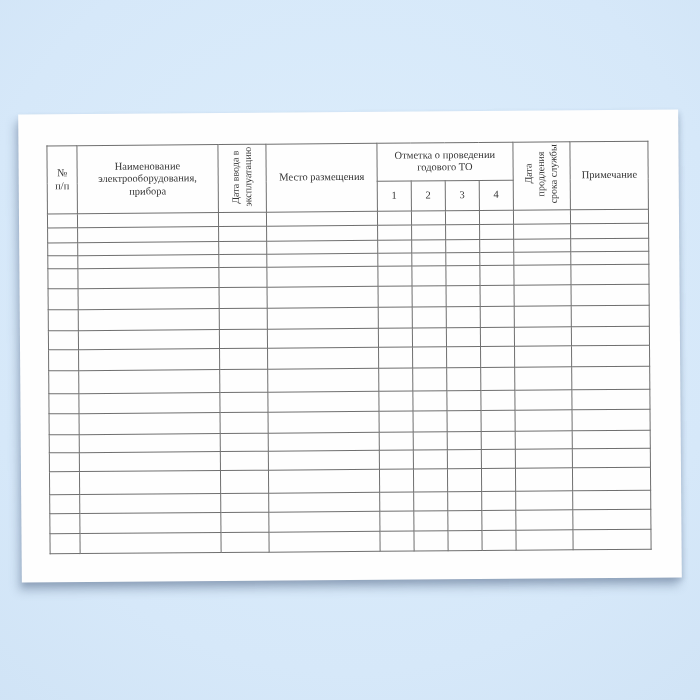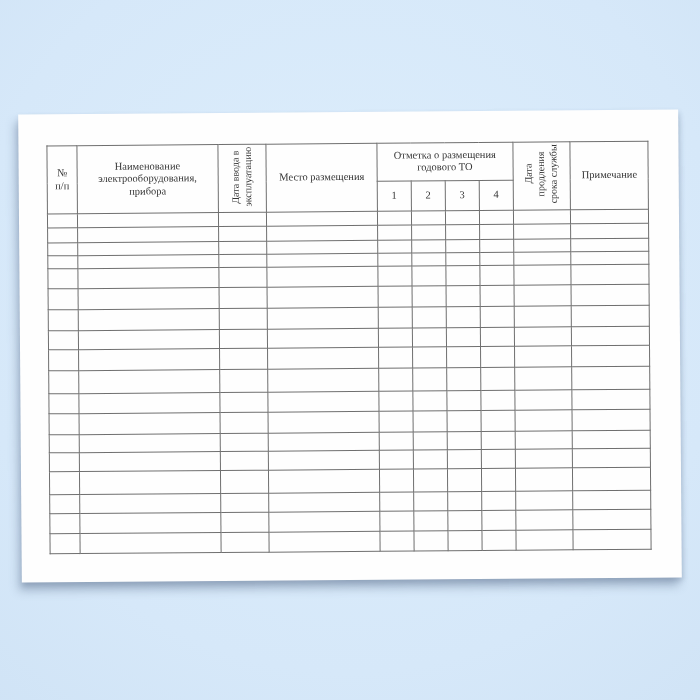--- a/index.html
+++ b/index.html
@@ -87,21 +87,21 @@
       <thead>
         <tr class="tier1">
           <th rowspan="2">№
 п/п</th>
           <th rowspan="2">Наименование
 электрооборудования,
 прибора</th>
           <th rowspan="2"><span class="vtext">Дата ввода в
 эксплуатацию</span></th>
           <th rowspan="2">Место размещения</th>
-          <th colspan="4">Отметка о размещения
+          <th colspan="4">Отметка о проведении
 годового ТО</th>
           <th rowspan="2"><span class="vtext">Дата
 продления
 срока службы</span></th>
           <th rowspan="2">Примечание</th>
         </tr>
         <tr class="tier2">
           <th>1</th>
           <th>2</th>
           <th>3</th>

